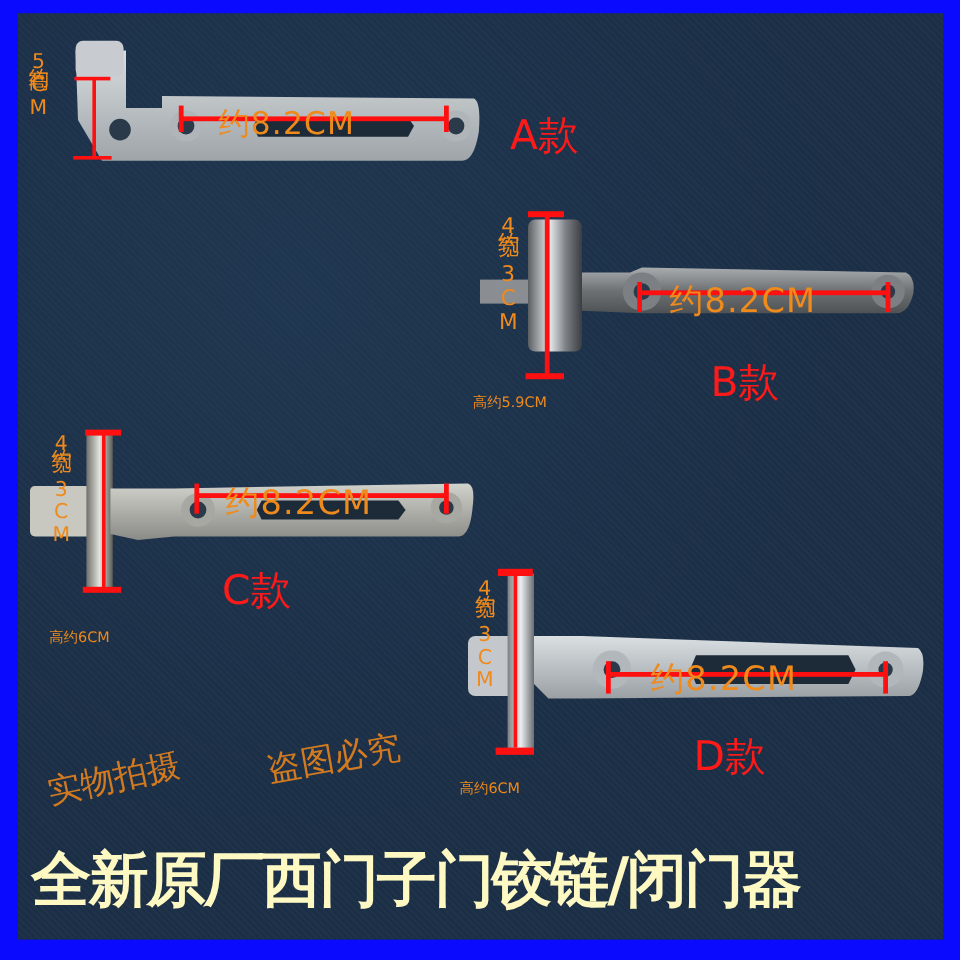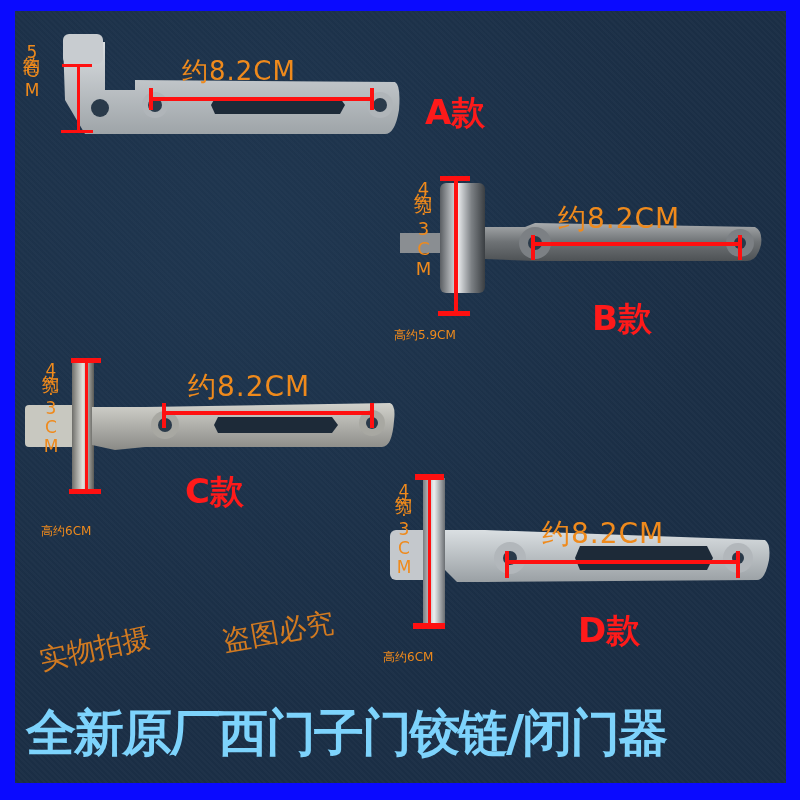--- a/index.html
+++ b/index.html
@@ -6,26 +6,26 @@
   body { width:800px; height:800px; overflow:hidden; background:#0a0aff; font-family:"DejaVu Sans", sans-serif; }
   .frame { position:absolute; left:0; top:0; width:800px; height:800px; background:#0a0aff; }
   .panel { position:absolute; left:15px; top:11px; width:771px; height:772px;
     background:
       radial-gradient(ellipse at 30% 30%, rgba(40,70,100,0.35), rgba(0,0,0,0) 60%),
       repeating-linear-gradient(45deg, rgba(255,255,255,0.015) 0 2px, rgba(0,0,0,0.02) 2px 4px),
       #1b2f46; }
   .abs { position:absolute; }
   .orange { color:#ef8a1c; }
   .red { color:#ff1a1a; }
-  .green { color:#7dd3fc; }
+  .green { color:#fef9c3; }
   .rb { background:#ff1010; }
-  .dim-h { font-size:22px; letter-spacing:1px; white-space:nowrap; }
+  .dim-h { font-size:22px; letter-spacing:1px; white-space:nowrap;margin-top:32px; }
   .vtext { writing-mode:vertical-rl; text-orientation:upright; font-size:17px; line-height:17px; letter-spacing:-1px; }
   .small { font-size:12px; white-space:nowrap; }
-  .model { font-size:34px; white-space:nowrap;font-weight:bold; }
+  .model { font-size:34px; white-space:nowrap; }
   .hinge { position:absolute; }
   .title { font-size:50px; font-weight:bold; white-space:nowrap; letter-spacing:-2px; }
   .stamp { font-size:28px; white-space:nowrap; }
 </style>
 </head>
 <body>
 
 <div class="frame"></div>
 <div class="panel"></div>
 

